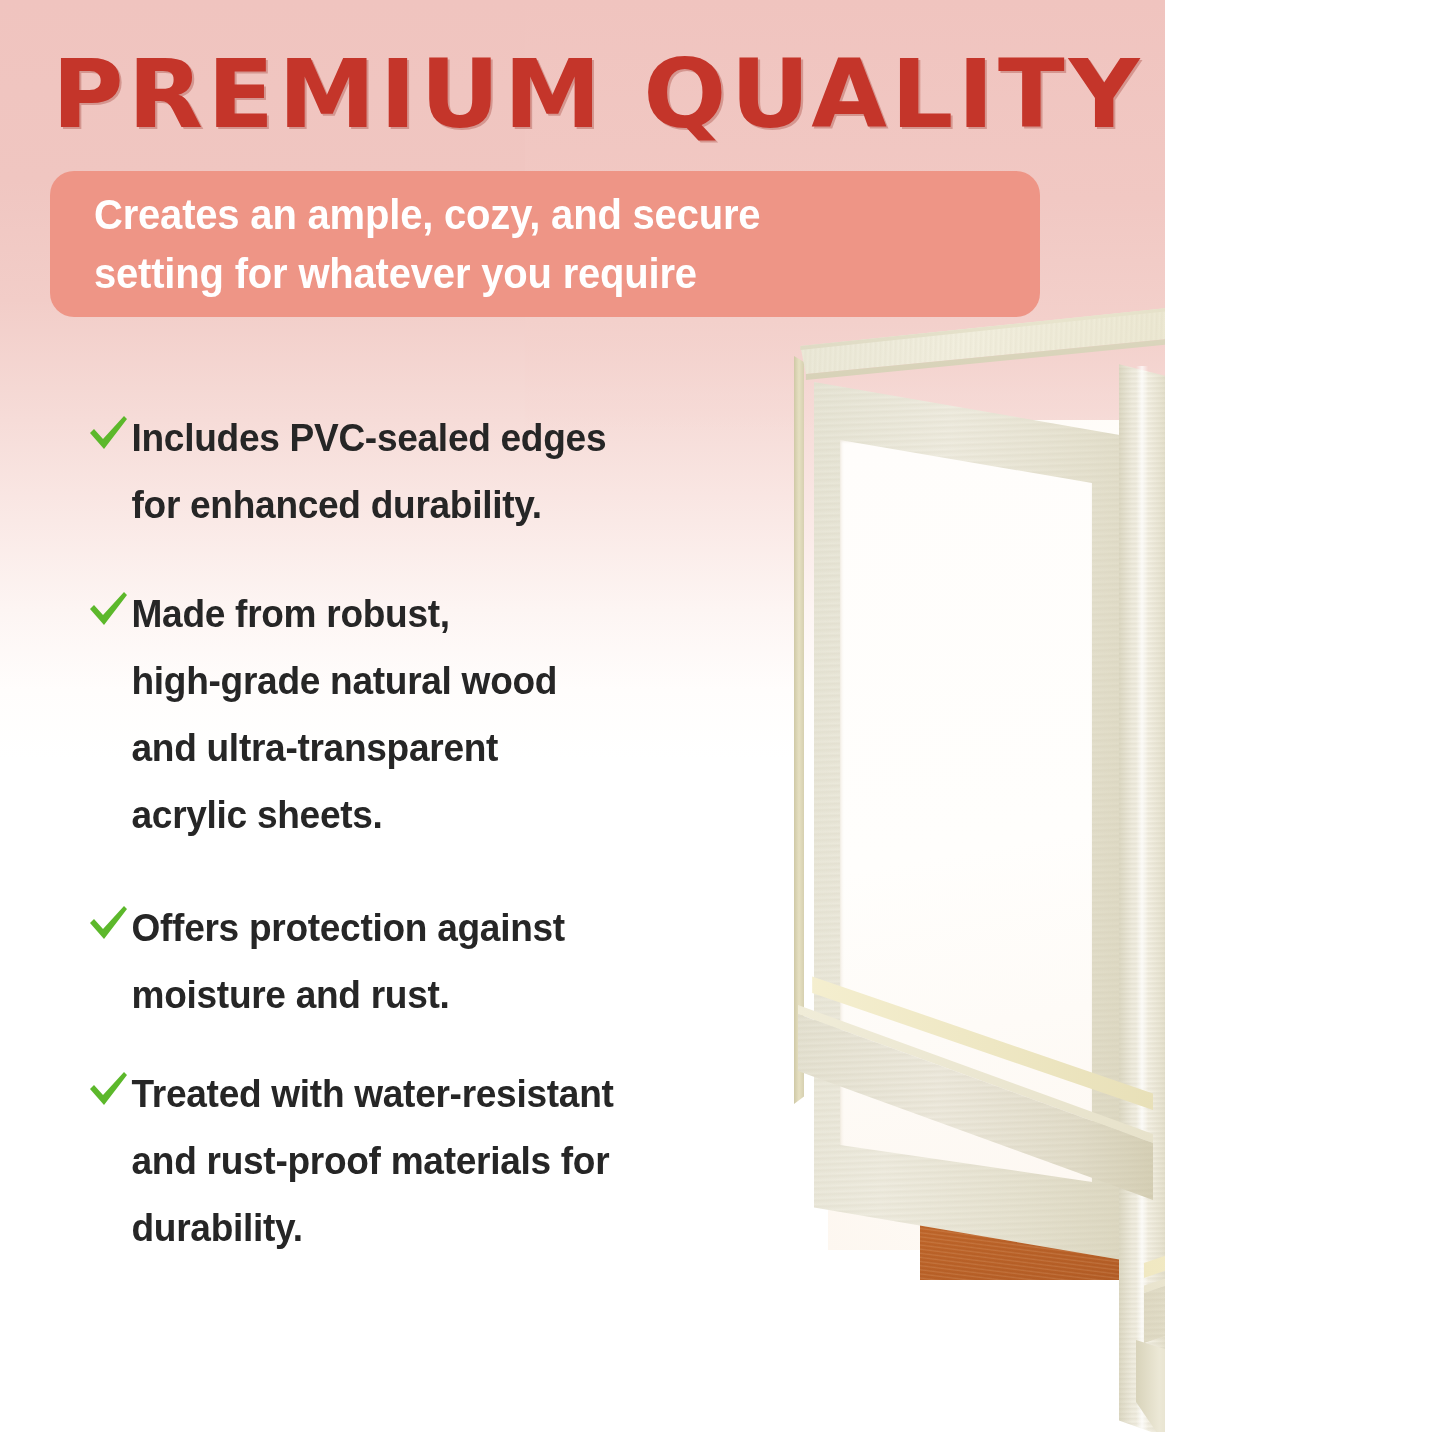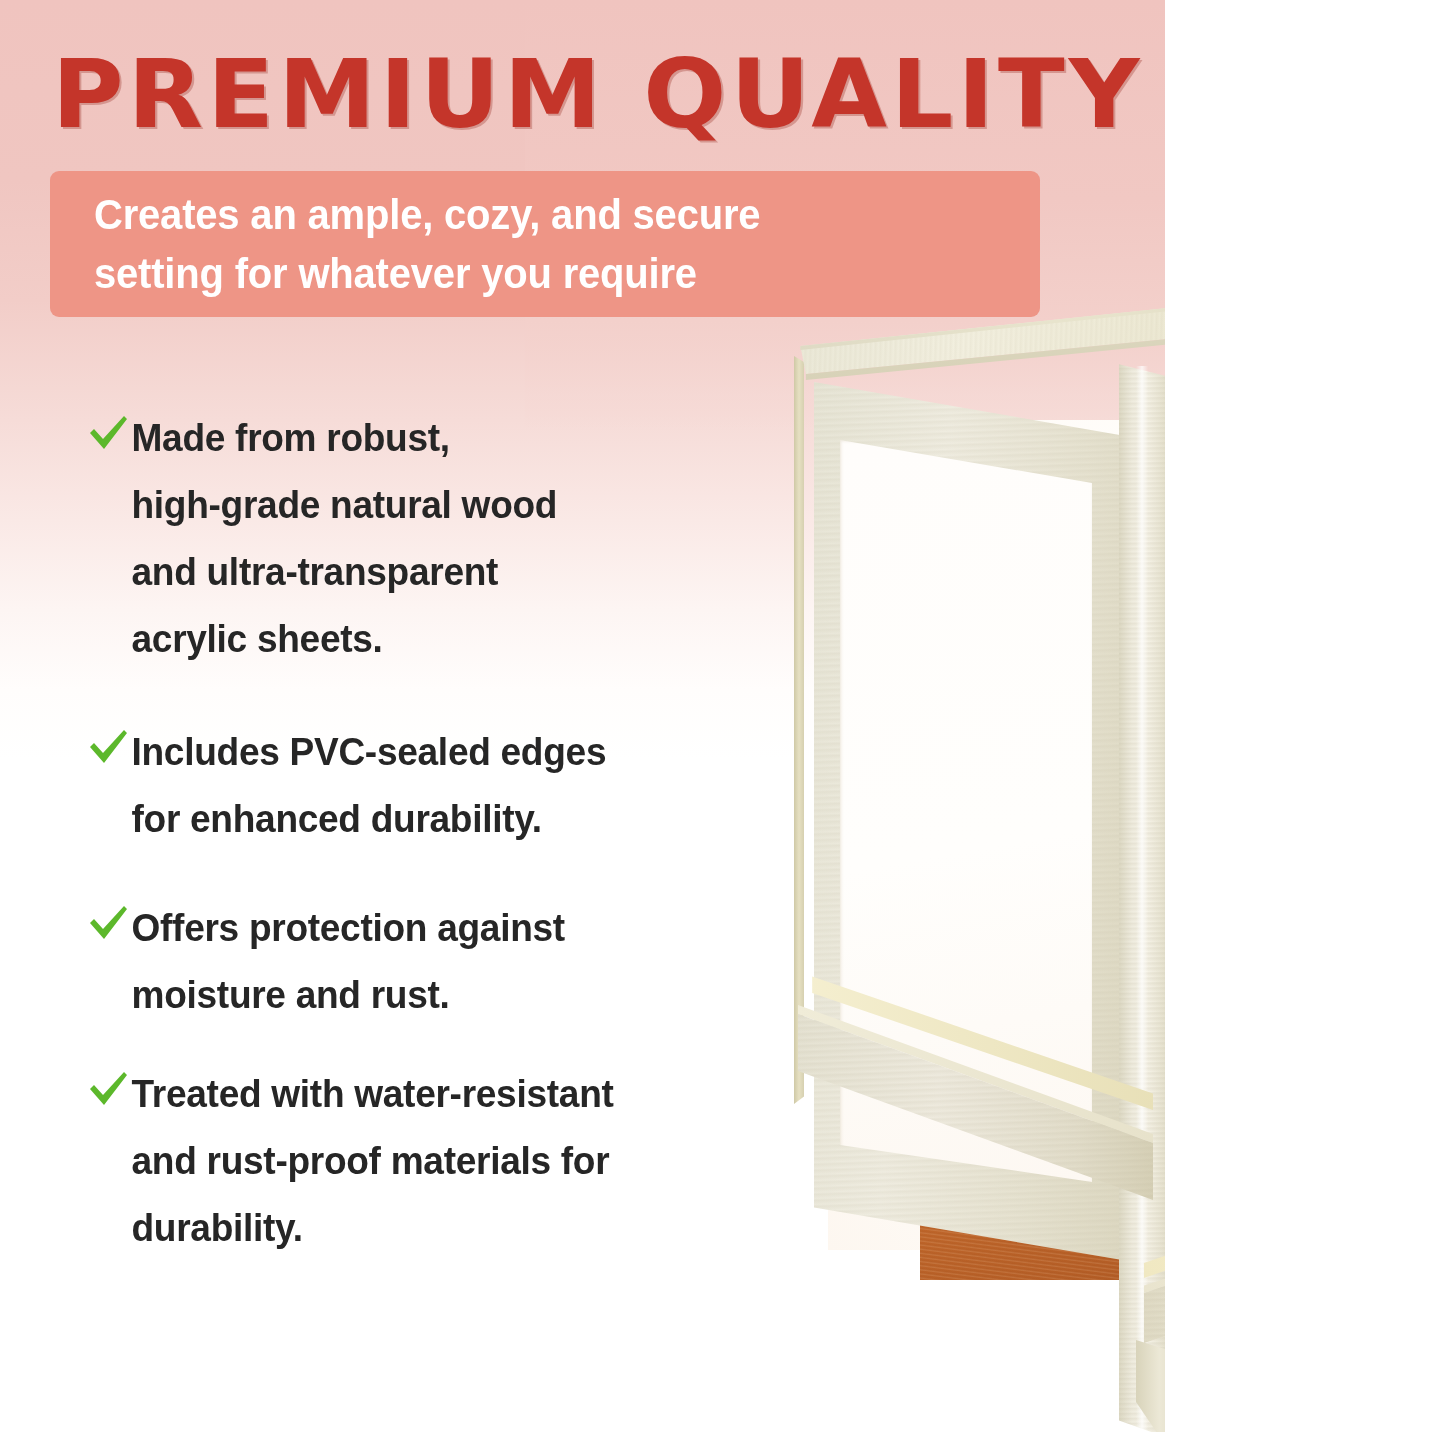--- a/index.html
+++ b/index.html
@@ -57,21 +57,21 @@
     text-shadow:2px 2px 0 rgba(150,40,30,0.30);
     -webkit-font-smoothing:antialiased;
   }
 
   
   .subtitle-banner {
     position:absolute;
     left:50px; top:171px;
     width:990px; height:146px;
     background:#ee9586;
-    border-radius:9px;
+    border-radius:24px;
     padding:14px 36px 0 44px;
   }
   .subtitle-text {
     color:#ffffff;
     font-size:43px;
     line-height:59px;
     font-weight:700;
     letter-spacing:-0.2px;
     font-family:"Liberation Sans", sans-serif;
     transform:scaleX(0.93);
@@ -558,42 +558,42 @@
 
   <div class="subtitle-banner">
     <div class="subtitle-text">
       <span>Creates an ample, cozy, and secure</span>
       <span>setting for whatever you require</span>
     </div>
   </div>
 
   <div class="bullets">
 
+    <div class="bullet b2">
+      <svg class="check-icon" viewBox="0 0 44 44">
+        <path d="M4 21 L8 17 L17 27 L38 4 L41 7 L18 37 Z" fill="#5cb82b"></path>
+      </svg>
+      <div class="bullet-text">
+        <span class="ln">Includes PVC-sealed edges</span>
+        <span class="ln">for enhanced durability.</span>
+      </div>
+    </div>
+
     <div class="bullet b1">
       <svg class="check-icon" viewBox="0 0 44 44">
         <path d="M4 21 L8 17 L17 27 L38 4 L41 7 L18 37 Z" fill="#5cb82b"></path>
       </svg>
       <div class="bullet-text">
         <span class="ln">Made from robust,</span>
         <span class="ln">high-grade natural wood</span>
         <span class="ln">and ultra-transparent</span>
         <span class="ln">acrylic sheets.</span>
       </div>
     </div>
 
-    <div class="bullet b2">
-      <svg class="check-icon" viewBox="0 0 44 44">
-        <path d="M4 21 L8 17 L17 27 L38 4 L41 7 L18 37 Z" fill="#5cb82b"></path>
-      </svg>
-      <div class="bullet-text">
-        <span class="ln">Includes PVC-sealed edges</span>
-        <span class="ln">for enhanced durability.</span>
-      </div>
-    </div>
-
     <div class="bullet b4">
       <svg class="check-icon" viewBox="0 0 44 44">
         <path d="M4 21 L8 17 L17 27 L38 4 L41 7 L18 37 Z" fill="#5cb82b"></path>
       </svg>
       <div class="bullet-text">
         <span class="ln">Offers protection against</span>
         <span class="ln">moisture and rust.</span>
       </div>
     </div>
 

